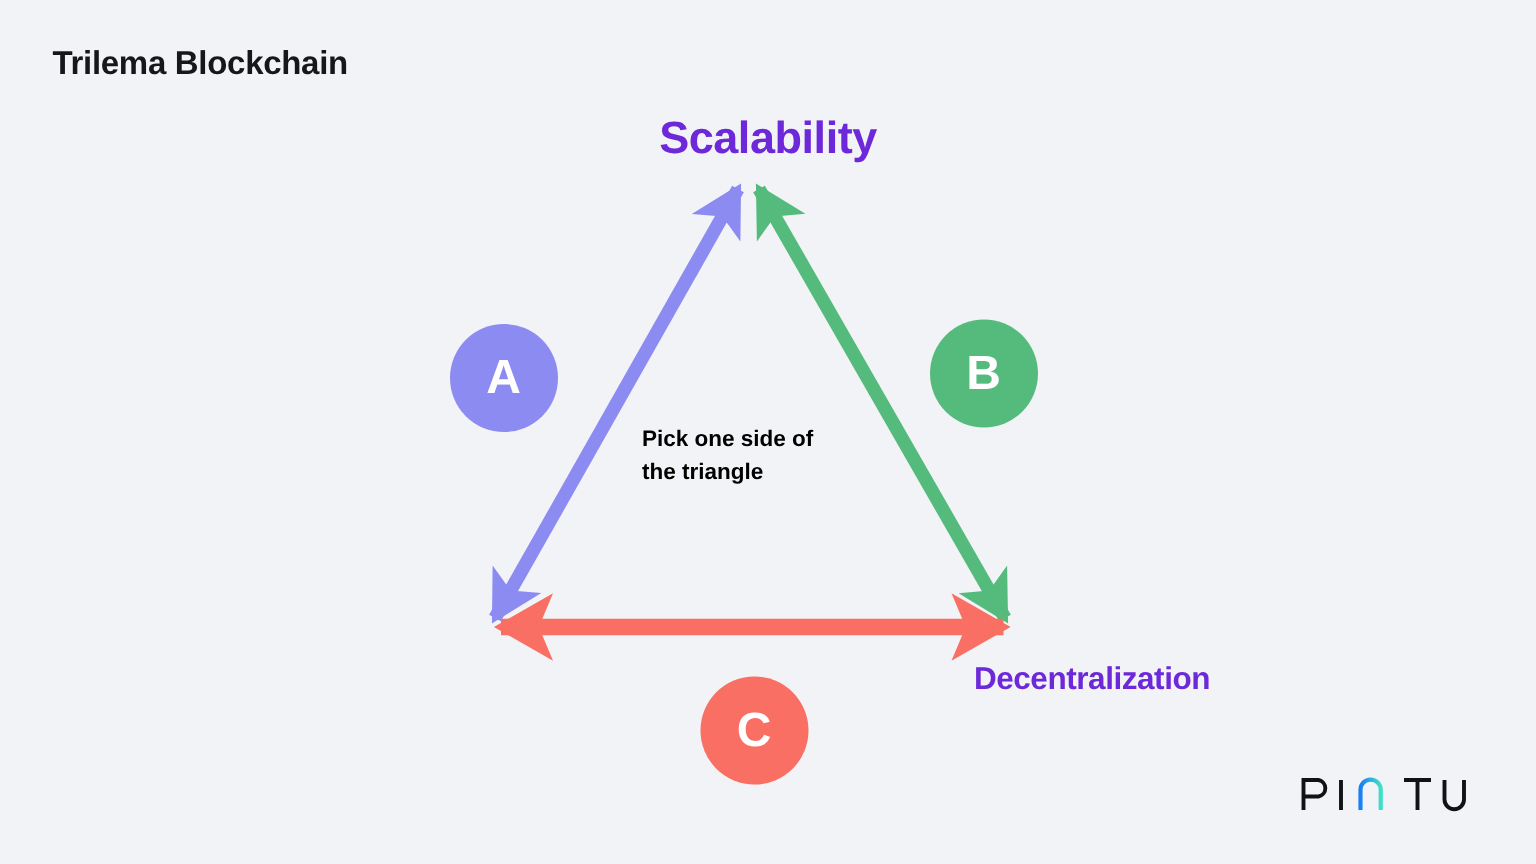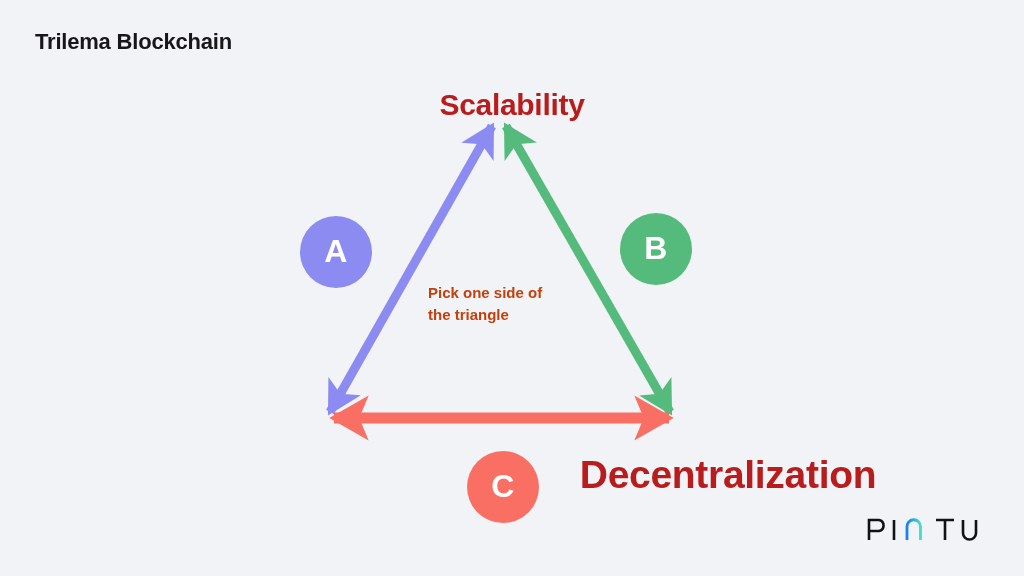--- a/index.html
+++ b/index.html
@@ -33,54 +33,53 @@
     font-weight: bold;
     color: #17171a;
     letter-spacing: -0.2px;
     white-space: nowrap;
   }
 
   
   .vertex-label {
     position: absolute;
     font-weight: bold;
-    color: #b91c1c;
+    color: #6d28d9;
     white-space: nowrap;
     letter-spacing: -0.3px;
-    margin-top: 12px;
   }
   .vertex-top {
     left: 0;
     right: 0;
     top: 76px;
     text-align: center;
     font-size: 30px;
   }
   .vertex-bottom-left {
     left: 266px;
     top: 441px;
     transform: translateX(-50%);
     font-size: 29px;
   }
   .vertex-bottom-right {
     left: 728px;
     top: 441px;
     transform: translateX(-50%);
-    font-size: 39px;
+    font-size: 21px;
   }
 
   
   .center-note {
     position: absolute;
     left: 428px;
     top: 282px;
     font-size: 15px;
     font-weight: bold;
     line-height: 22px;
-    color: #c2410c;
+    color: #000000;
     white-space: pre-line;
   }
 
   
   #arrows {
     position: absolute;
     left: 0;
     top: 0;
     width: 1024px;
     height: 576px;

